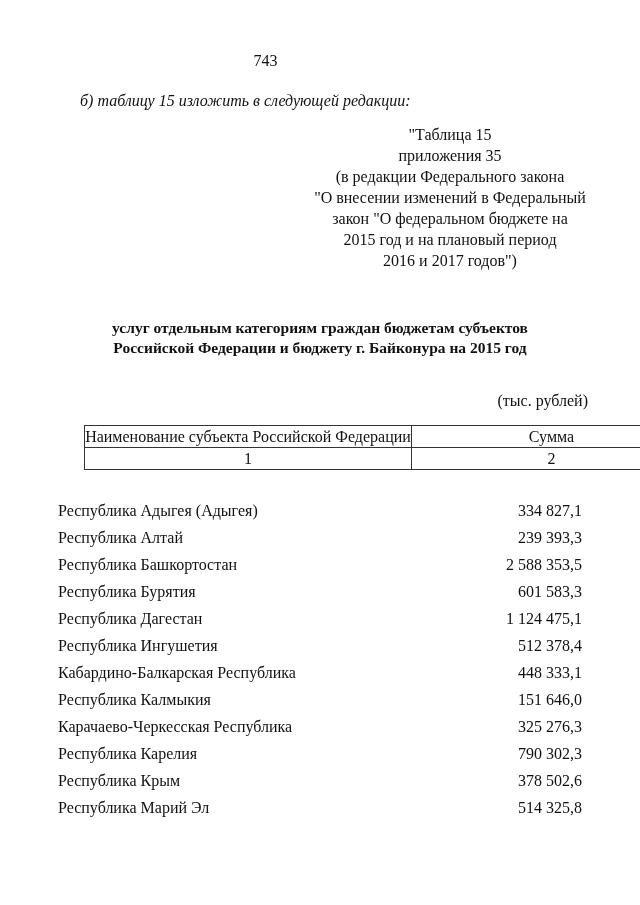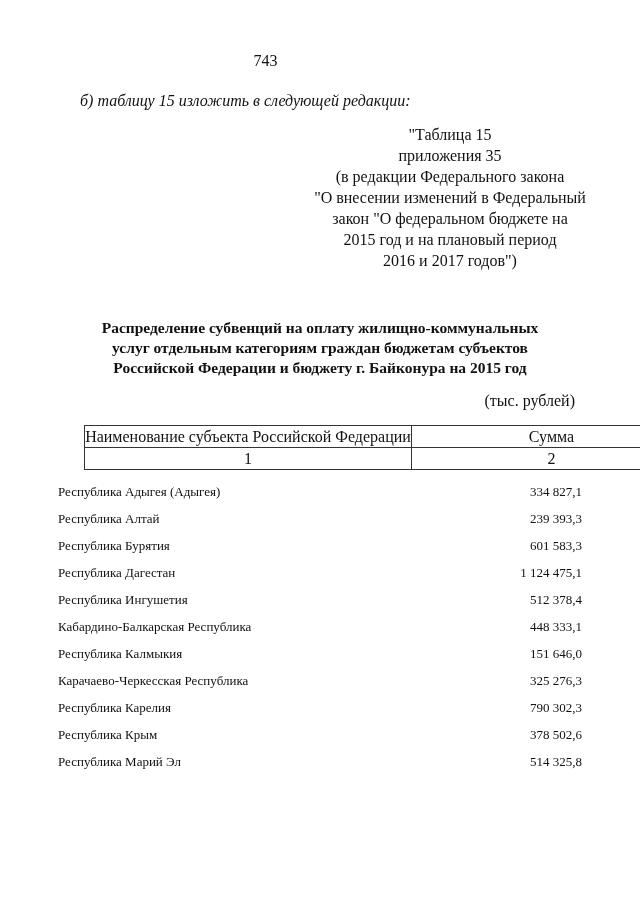--- a/index.html
+++ b/index.html
@@ -47,21 +47,21 @@
       width: 520px;
       text-align: center;
       font-size: 15.5px;
       font-weight: bold;
       line-height: 20px;
     }
     .title div { white-space: nowrap; }
     .units {
       position: absolute;
       top: 392px;
-      right: 65px;
+      right: 52px;
       font-size: 16px;
     }
     table.head-table {
       position: absolute;
       top: 425px;
       left: 58px;
       width: 608px;
       border-collapse: collapse;
       font-size: 16px;
       margin-left: 26px;
@@ -69,24 +69,24 @@
     table.head-table td {
       border: 1px solid #333;
       text-align: center;
       padding: 0;
       height: 21px;
       line-height: 20px;
     }
     table.head-table td.c1 { width: 326px; }
     .rows {
       position: absolute;
-      top: 481px;
+      top: 500px;
       left: 58px;
       width: 524px;
-      font-size: 13px;
+      font-size: 16px;
     }
     .row {
       display: flex;
       justify-content: space-between;
       height: 27px;
       line-height: 22px;
     }
     .row .name { white-space: nowrap; }
     .row .sum { white-space: nowrap; }
   </style>
@@ -101,21 +101,20 @@
   <div>"Таблица 15</div>
   <div>приложения 35</div>
   <div>(в редакции Федерального закона</div>
   <div>"О внесении изменений в Федеральный</div>
   <div>закон "О федеральном бюджете на</div>
   <div>2015 год и на плановый период</div>
   <div>2016 и 2017 годов")</div>
 </div>
 
 <div class="title">
-  <div>Распределение субвенций на оплату жилищно-коммунальных</div>
   <div>услуг отдельным категориям граждан бюджетам субъектов</div>
   <div>Российской Федерации и бюджету г. Байконура на 2015 год</div>
 </div>
 
 <div class="units">(тыс. рублей)</div>
 
 <table class="head-table">
   <tbody>
       <tr>
     <td class="c1">Наименование субъекта Российской Федерации</td>
@@ -129,20 +128,24 @@
   </table>
 
 <div class="rows">
   <div class="row">
     <span class="name">Республика Адыгея (Адыгея)</span>
     <span class="sum">334 827,1</span>
   </div>
   <div class="row">
     <span class="name">Республика Алтай</span>
     <span class="sum">239 393,3</span>
+  </div>
+  <div class="row">
+    <span class="name">Республика Башкортостан</span>
+    <span class="sum">2 588 353,5</span>
   </div>
   <div class="row">
     <span class="name">Республика Бурятия</span>
     <span class="sum">601 583,3</span>
   </div>
   <div class="row">
     <span class="name">Республика Дагестан</span>
     <span class="sum">1 124 475,1</span>
   </div>
   <div class="row">

